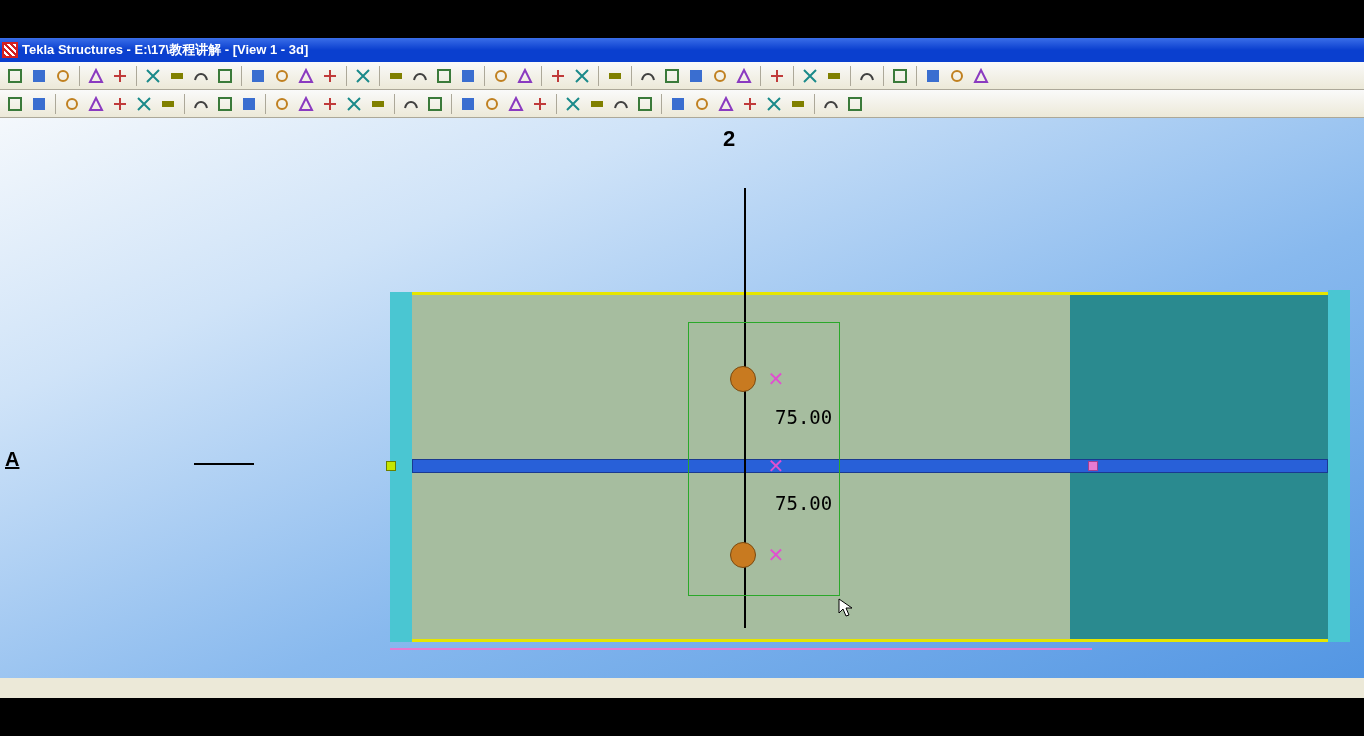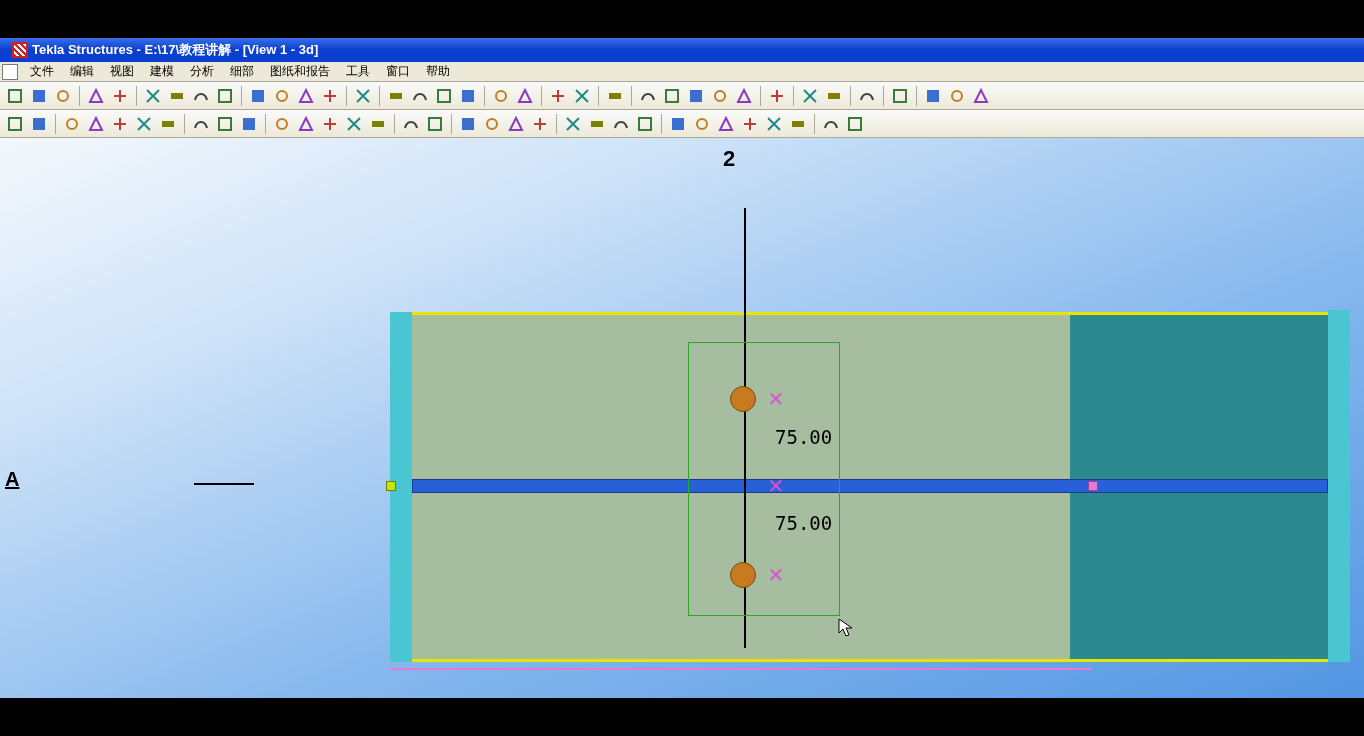--- a/index.html
+++ b/index.html
@@ -23,21 +23,21 @@
   height: 660px;
   background: #ece9d8;
 }
 
 
 .title-bar {
   height: 24px;
   background: linear-gradient(to bottom, #3a6ee8, #0a3fcf 50%, #0a3fcf 100%);
   display: flex;
   align-items: center;
-  padding: 0 12px;
+  padding: 0 2px;
   color: #fff;
   font-weight: bold;
   font-size: 13px;
 }
 .title-bar .app-icon {
   width: 16px;
   height: 16px;
   background: #d42020;
   display: inline-block;
   margin-right: 4px;
@@ -269,33 +269,20 @@
 <div class="letterbox-top"></div>
 <div class="letterbox-bottom"></div>
 
 <div class="app-window">
 
   <div class="title-bar">
     <span class="app-icon"></span>
     <span>Tekla Structures - E:\17\教程讲解 - [View 1 - 3d]</span>
   </div>
 
-  <div class="menu-bar">
-    <span class="menu-doc-icon"></span>
-    <span class="menu-item">文件</span>
-    <span class="menu-item">编辑</span>
-    <span class="menu-item">视图</span>
-    <span class="menu-item">建模</span>
-    <span class="menu-item">分析</span>
-    <span class="menu-item">细部</span>
-    <span class="menu-item">图纸和报告</span>
-    <span class="menu-item">工具</span>
-    <span class="menu-item">窗口</span>
-    <span class="menu-item">帮助</span>
-  </div>
 
   <div class="toolbar" id="tb1">
       <div class="tb-btn">
         <svg viewBox="0 0 16 16">
           <rect x="2" y="2" width="12" height="12" fill="none" stroke="#3a7a3a" stroke-width="2"></rect>
         </svg>
       </div>
       <div class="tb-btn">
         <svg viewBox="0 0 16 16">
           <rect x="2" y="2" width="12" height="12" fill="#3a6ed0"></rect>

